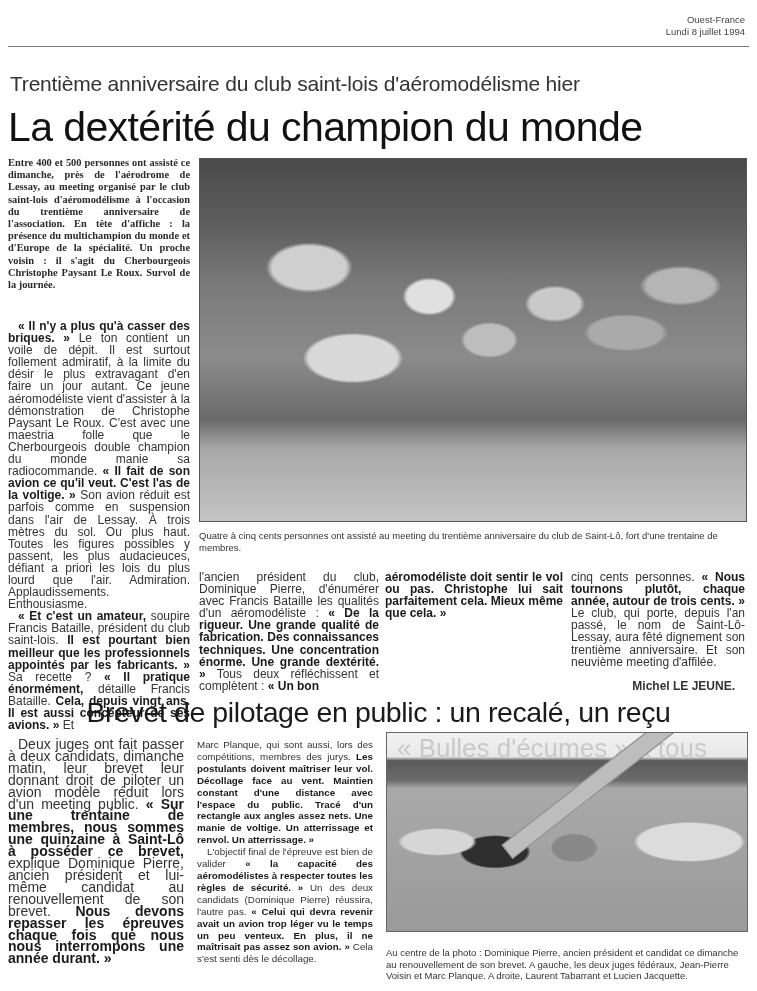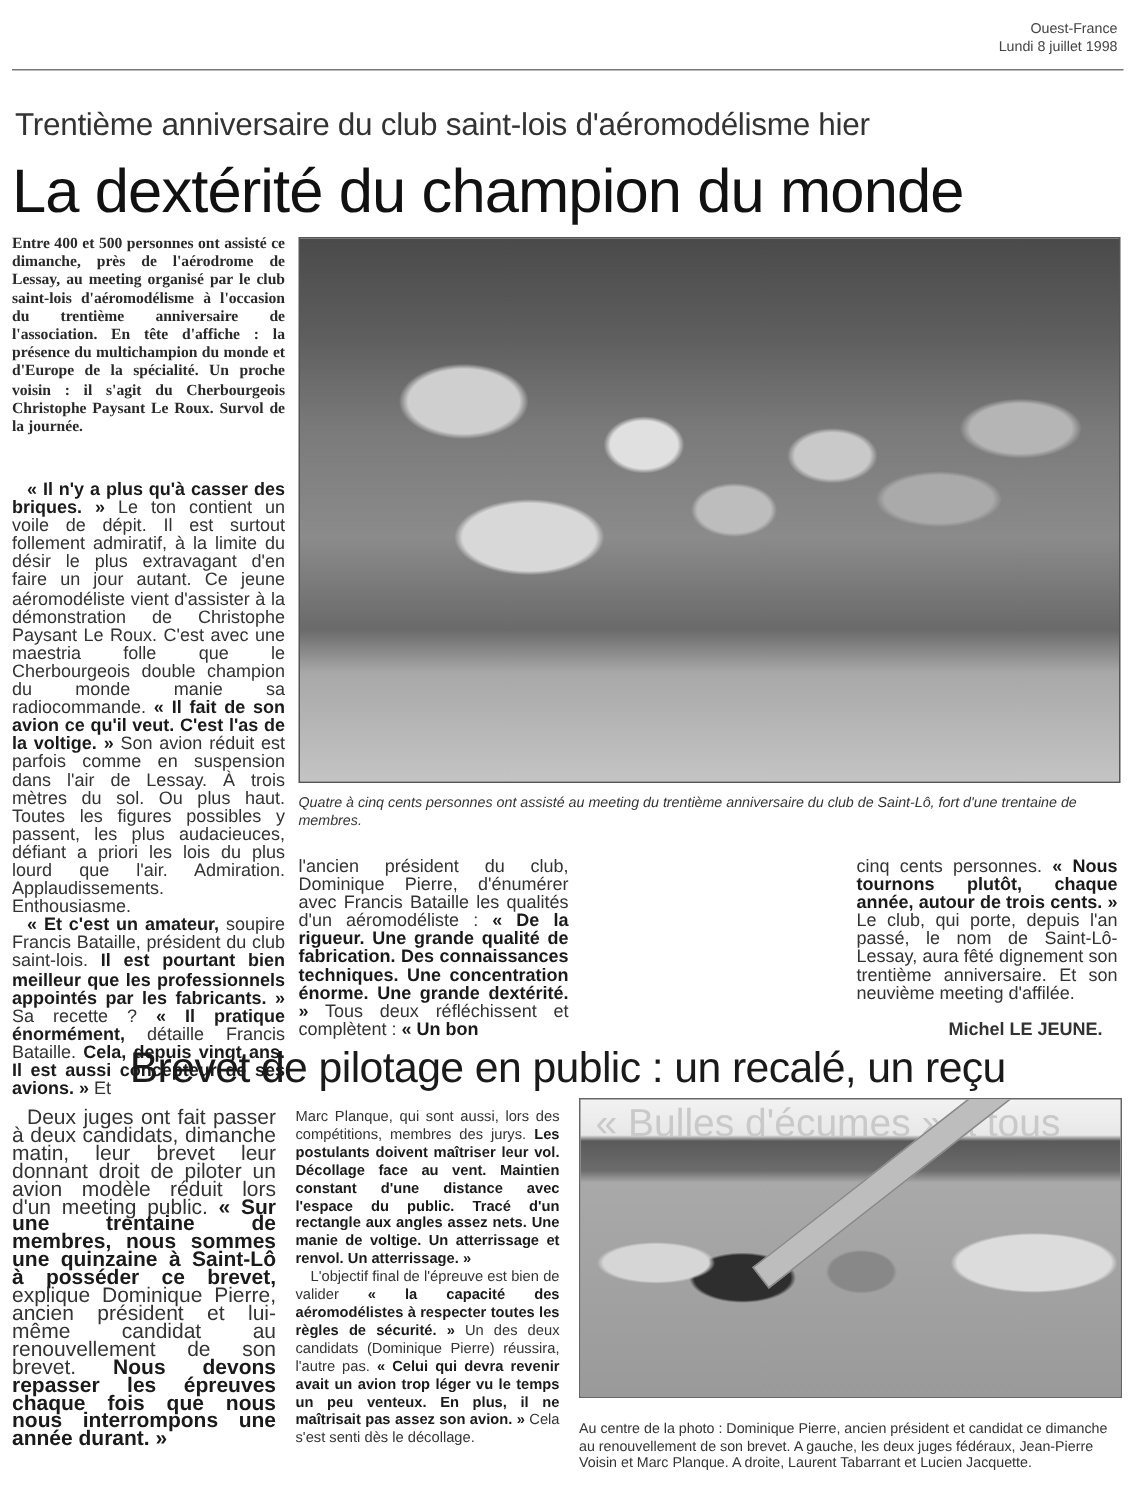--- a/index.html
+++ b/index.html
@@ -18,21 +18,21 @@
   .photo1{left:199px;top:158px;width:546px;height:362px;border:1px solid #555;overflow:hidden;
     background:
       radial-gradient(ellipse at 20% 30%, #cfcfcf 0 6%, transparent 7%),
       radial-gradient(ellipse at 28% 55%, #d8d8d8 0 8%, transparent 9%),
       radial-gradient(ellipse at 42% 38%, #e0e0e0 0 5%, transparent 6%),
       radial-gradient(ellipse at 53% 50%, #bdbdbd 0 6%, transparent 7%),
       radial-gradient(ellipse at 65% 40%, #c9c9c9 0 5%, transparent 6%),
       radial-gradient(ellipse at 78% 48%, #aaa 0 6%, transparent 7%),
       radial-gradient(ellipse at 88% 35%, #b5b5b5 0 5%, transparent 6%),
       linear-gradient(180deg,#4a4a4a 0%,#5e5e5e 18%,#7a7a7a 35%,#8b8b8b 55%,#6a6a6a 72%,#a8a8a8 80%,#c4c4c4 100%);}
-  .cap1{left:199px;top:530px;width:550px;font-size:9.5px;line-height:11.5px;font-style:italic;color:#333;}
+  .cap1{left:199px;top:530px;width:550px;font-size:9.5px;line-height:11.5px;color:#333;}
   .c2{left:199px;top:571px;width:180px;}
   .c3{left:385px;top:571px;width:178px;}
   .c4{left:571px;top:571px;width:174px;}
   .byline{text-align:right;font-weight:bold;margin-top:12px !important;padding-right:10px;}
   .headline2{left:0;width:757px;top:694px;text-align:center;font-size:28.5px;color:#1a1a1a;letter-spacing:-0.4px;line-height:36px;}
   .c5{left:8px;top:739px;width:176px;font-size:14px;line-height:11.9px;}
   .c6{left:197px;top:739px;width:176px;font-size:9.8px;line-height:11.9px;}
   .photo2{left:386px;top:732px;width:360px;height:198px;border:1px solid #666;overflow:hidden;
     background:
       radial-gradient(ellipse at 14% 55%, #d6d6d6 0 8%, transparent 9%),
@@ -42,21 +42,21 @@
       linear-gradient(180deg,#f2f2f2 0%,#e8e8e8 12%,#5a5a5a 14%,#6c6c6c 24%,#a9a9a9 28%,#9a9a9a 100%);}
   .photo2 .bleed{position:absolute;left:10px;top:0;font-size:26px;color:#c9c9c9;white-space:nowrap;}
   .photo2 .plane{position:absolute;left:120px;top:110px;width:240px;height:16px;background:#bdbdbd;transform:rotate(-38deg);transform-origin:left center;border:1px solid #888;}
   .cap2{left:386px;top:947px;width:365px;font-size:9.5px;line-height:11.6px;color:#333;}
 </style>
 </head>
 <body>
 
 <div class="abs masthead">
   <div>Ouest-France</div>
-  <div>Lundi 8 juillet 1998</div>
+  <div>Lundi 8 juillet 1994</div>
 </div>
 <div class="abs rule"></div>
 
 <div class="abs kicker">Trentième anniversaire du club saint-lois d'aéromodélisme hier</div>
 <h1 class="abs headline" style="margin:0">La dextérité du champion du monde</h1>
 
 <div class="abs col chapo">Entre 400 et 500 personnes ont assisté ce dimanche, près de l'aérodrome de Lessay, au meeting organisé par le club saint-lois d'aéromodélisme à l'occasion du trentième anniversaire de l'association. En tête d'affiche : la présence du multichampion du monde et d'Europe de la spécialité. Un proche voisin : il s'agit du Cherbourgeois Christophe Paysant Le Roux. Survol de la journée.</div>
 
 <div class="abs col c1">
   <p class="indent"><b>« Il n'y a plus qu'à casser des briques. »</b><span> Le ton contient un voile de dépit. Il est surtout follement admiratif, à la limite du désir le plus extravagant d'en faire un jour autant. Ce jeune aéromodéliste vient d'assister à la démonstration de Christophe Paysant Le Roux. C'est avec une maestria folle que le Cherbourgeois double champion du monde manie sa radiocommande. </span><b>« Il fait de son avion ce qu'il veut. C'est l'as de la voltige. »</b><span> Son avion réduit est parfois comme en suspension dans l'air de Lessay. À trois mètres du sol. Ou plus haut. Toutes les figures possibles y passent, les plus audacieuces, défiant a priori les lois du plus lourd que l'air. Admiration. Applaudissements. Enthousiasme.</span></p>
@@ -64,20 +64,21 @@
 </div>
 
 <div class="abs photo1" title="Crowd of spectators seated and standing on grass at the meeting"></div>
 <div class="abs cap1">Quatre à cinq cents personnes ont assisté au meeting du trentième anniversaire du club de Saint-Lô, fort d'une trentaine de membres.</div>
 
 <div class="abs col c2">
   <p><span>l'ancien président du club, Dominique Pierre, d'énumérer avec Francis Bataille les qualités d'un aéromodéliste : </span><b>« De la rigueur. Une grande qualité de fabrication. Des connaissances techniques. Une concentration énorme. Une grande dextérité. »</b><span> Tous deux réfléchissent et complètent : </span><b>« Un bon</b></p>
 </div>
 
 <div class="abs col c3">
+  <p><b>aéromodéliste doit sentir le vol ou pas. Christophe lui sait parfaitement cela. Mieux même que cela. »</b></p>
 </div>
 
 <div class="abs col c4">
   <p><span>cinq cents personnes. </span><b>« Nous tournons plutôt, chaque année, autour de trois cents. »</b><span> Le club, qui porte, depuis l'an passé, le nom de Saint-Lô-Lessay, aura fêté dignement son trentième anniversaire. Et son neuvième meeting d'affilée.</span></p>
   <p class="byline">Michel LE JEUNE.</p>
 </div>
 
 <h2 class="abs headline2" style="margin:0;font-weight:normal">Brevet de pilotage en public : un recalé, un reçu</h2>
 
 <div class="abs col c5">

